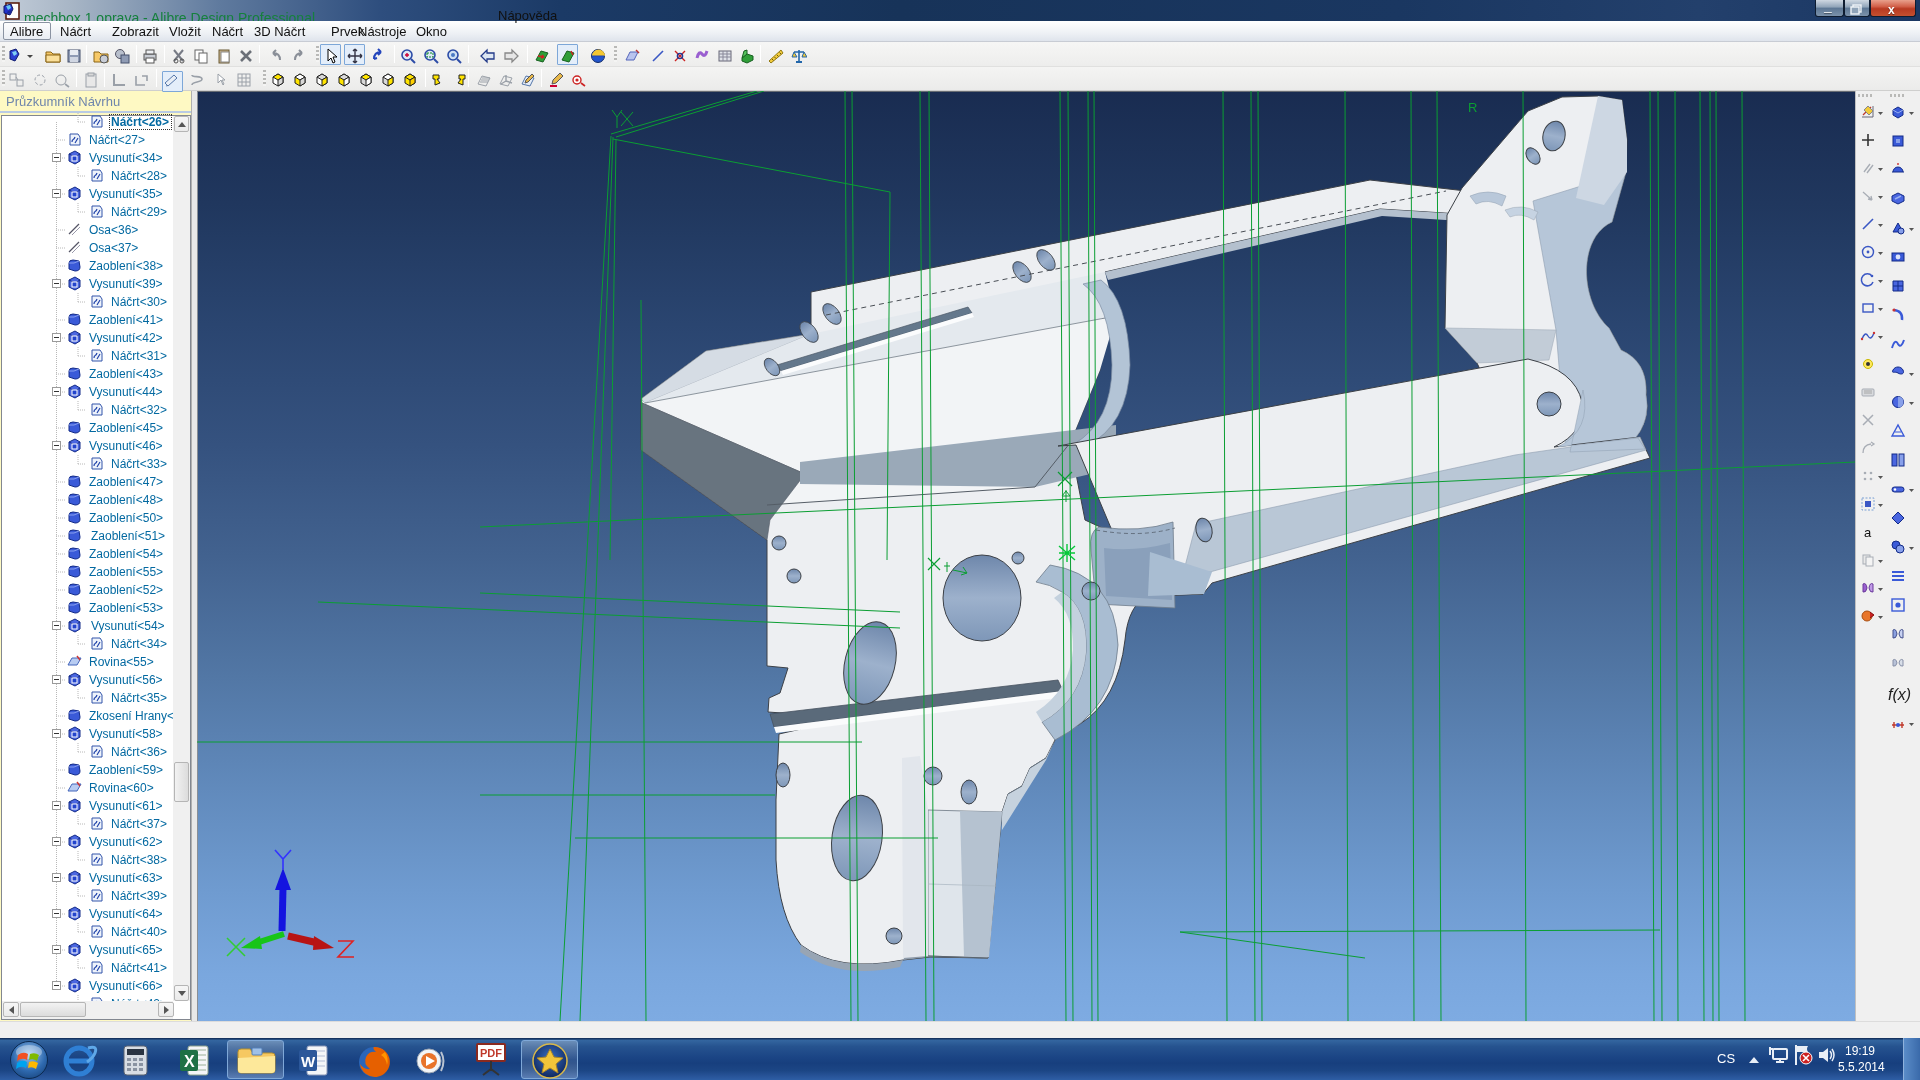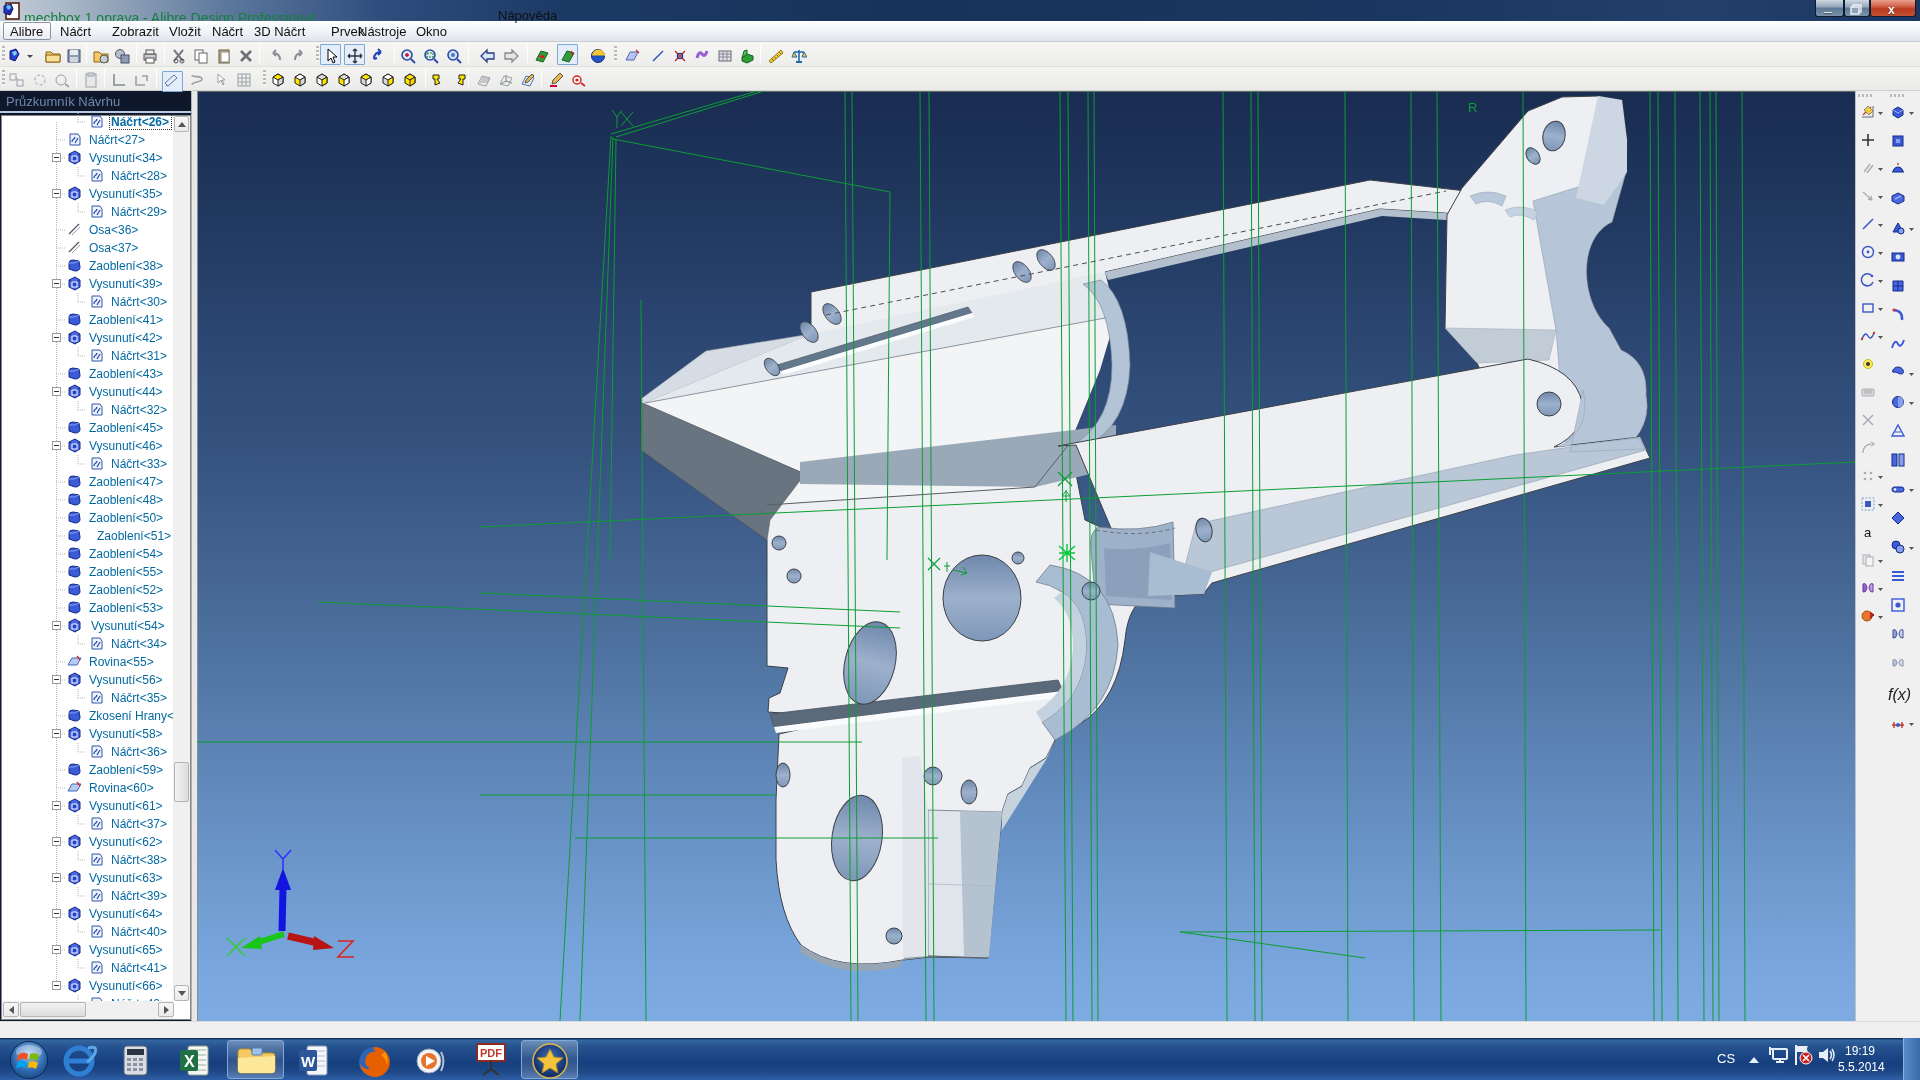--- a/index.html
+++ b/index.html
@@ -20,21 +20,21 @@
 .mitem{position:absolute;top:3px;font-size:13px;color:#101010;}
 #soubox{left:3px;top:1px;width:48px;height:18px;border:1px solid #8a93a2;border-radius:2px;background:linear-gradient(#fdfdfe,#e9edf3);}
 
 #tb1{left:0;top:42px;width:1920px;height:25px;background:linear-gradient(#f6f6f5,#ededec);border-bottom:1px solid #e0e0df;}
 #tb2{left:0;top:67px;width:1920px;height:24px;background:linear-gradient(#f4f4f3,#ebebea);border-bottom:1px solid #cfcfce;}
 .tsep{position:absolute;top:3px;width:1px;height:18px;background:#c4c4c2;border-right:1px solid #ffffff;}
 .grip{position:absolute;top:4px;width:3px;height:16px;
  background:repeating-linear-gradient(#b9b9b7 0 2px,#f4f4f3 2px 4px);}
 .fbox{position:absolute;border:1px solid #7da7d8;background:#e4eefa;border-radius:1px;}
 
-#lpanel{left:0;top:91px;width:197px;height:930px;background:#0f172a;}
+#lpanel{left:0;top:91px;width:197px;height:930px;background:#fef9c3;}
 #lphead{left:6px;top:3px;font-size:13px;color:#6f86ac;}
 #lpline{left:0px;top:20px;width:191px;height:2px;background:#b9cbe4;}
 #treebox{left:1px;top:24px;width:190px;height:905px;background:#ffffff;border:1px solid #828790;}
 .sbtn{position:absolute;background:linear-gradient(#f6f6f6,#eaeaea);border:1px solid #b5b5b5;border-radius:2px;}
 .arr{position:absolute;width:0;height:0;}
 #splitter{left:191px;top:91px;width:6px;height:930px;background:#e8e8e8;border-left:1px solid #b0b0b0;}
 .trow{position:absolute;font-size:12px;color:#0369a1;white-space:nowrap;}
 
 #vp{left:197px;top:91px;width:1658px;height:930px;border-top:1px solid #676c73;border-left:1px solid #8a8f96;
  background:linear-gradient(180deg,#192c51 0%,#20375e 12%,#2a4570 25%,#35527f 38%,#42628f 50%,#5277a5 63%,#618abc 75%,#6f9bd0 86%,#7aa7de 95%,#7eabe2 100%);}
@@ -546,21 +546,21 @@
       <path d="M2 5 Q7 6 12 3" fill="none" stroke="#89a0f0"></path>
     </svg>
     <div class="trow" style="left:89px;top:511px;">Zaoblení&lt;50&gt;</div>
     <svg class="abs" style="left:40px;top:527px" width="60" height="18">
       <path d="M16 9 h10" stroke="#b8b8b8" stroke-width="1" stroke-dasharray="1 1"></path>
     </svg>
     <svg class="abs" style="left:67px;top:528px" width="15" height="15" viewBox="0 0 15 15">
       <path d="M2 5 Q2 2 6 2 L12 3 L13 9 Q13 13 8 13 L2 11 Z" fill="#3a5ad8" stroke="#122a88"></path>
       <path d="M2 5 Q7 6 12 3" fill="none" stroke="#89a0f0"></path>
     </svg>
-    <div class="trow" style="left:97px;top:529px;">Zaoblení&lt;51&gt;</div>
+    <div class="trow" style="left:91px;top:529px;">Zaoblení&lt;51&gt;</div>
     <svg class="abs" style="left:40px;top:545px" width="60" height="18">
       <path d="M16 9 h10" stroke="#b8b8b8" stroke-width="1" stroke-dasharray="1 1"></path>
     </svg>
     <svg class="abs" style="left:67px;top:546px" width="15" height="15" viewBox="0 0 15 15">
       <path d="M2 5 Q2 2 6 2 L12 3 L13 9 Q13 13 8 13 L2 11 Z" fill="#3a5ad8" stroke="#122a88"></path>
       <path d="M2 5 Q7 6 12 3" fill="none" stroke="#89a0f0"></path>
     </svg>
     <div class="trow" style="left:89px;top:547px;">Zaoblení&lt;54&gt;</div>
     <svg class="abs" style="left:40px;top:563px" width="60" height="18">
       <path d="M16 9 h10" stroke="#b8b8b8" stroke-width="1" stroke-dasharray="1 1"></path>

